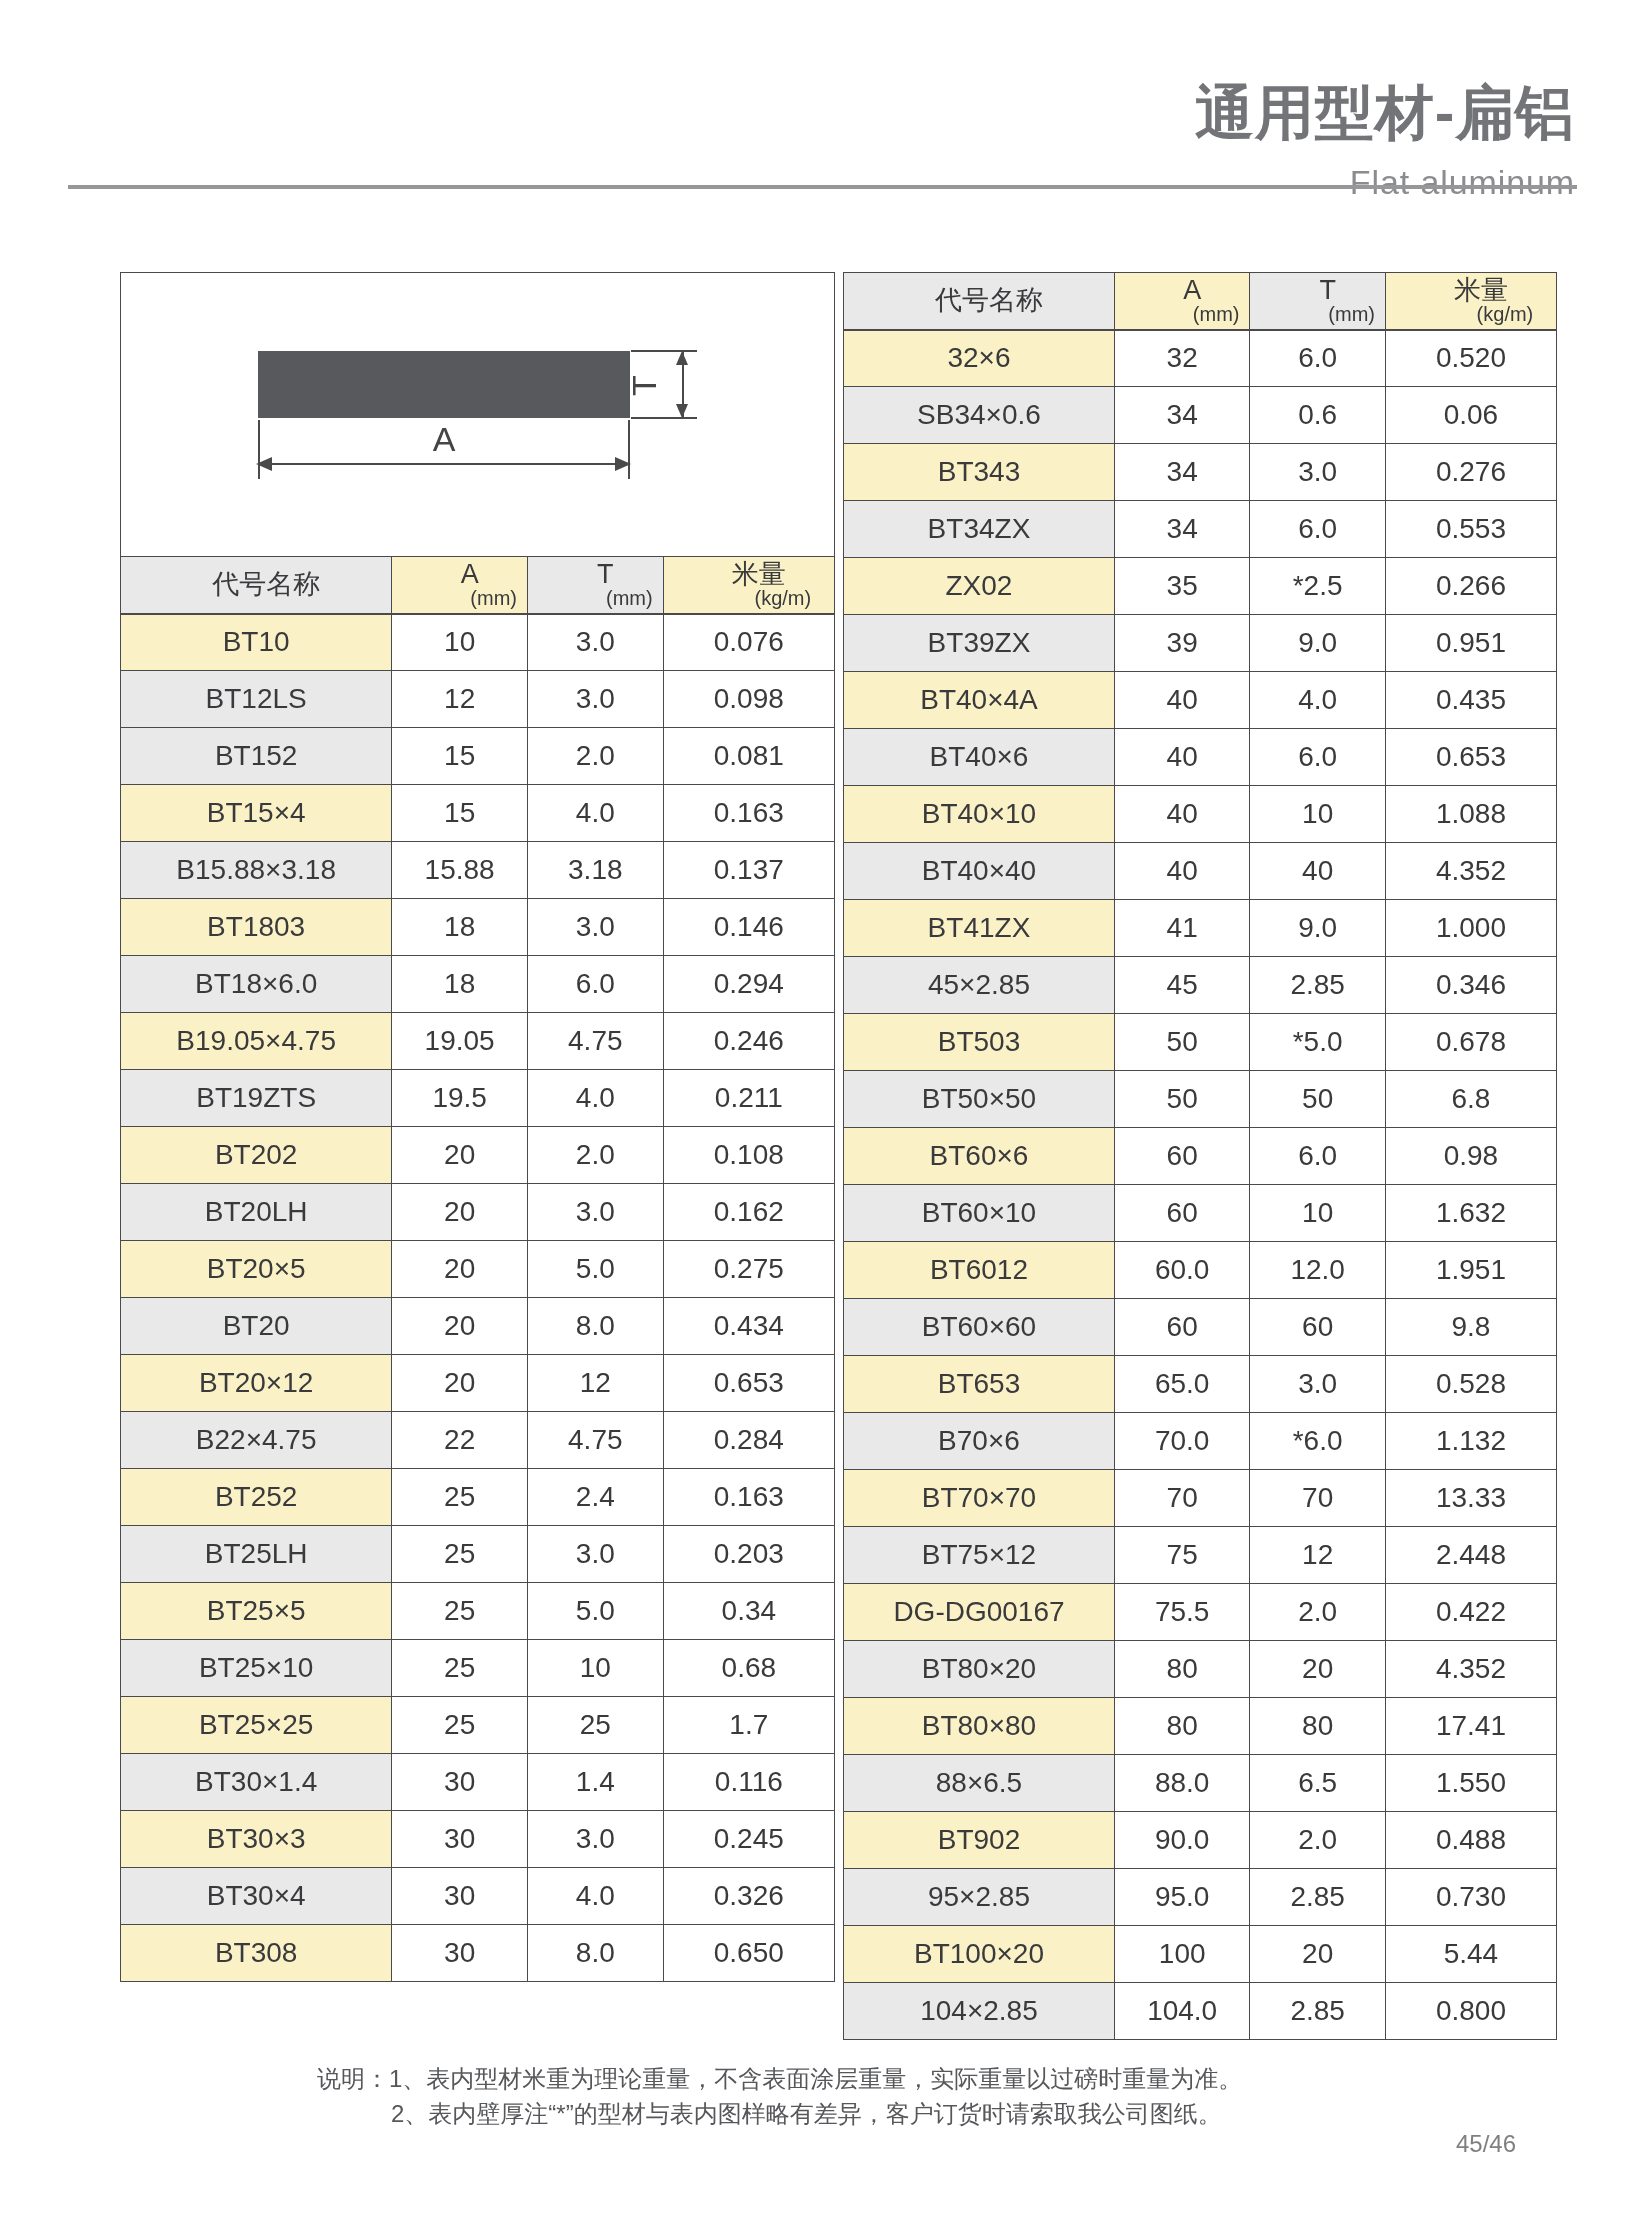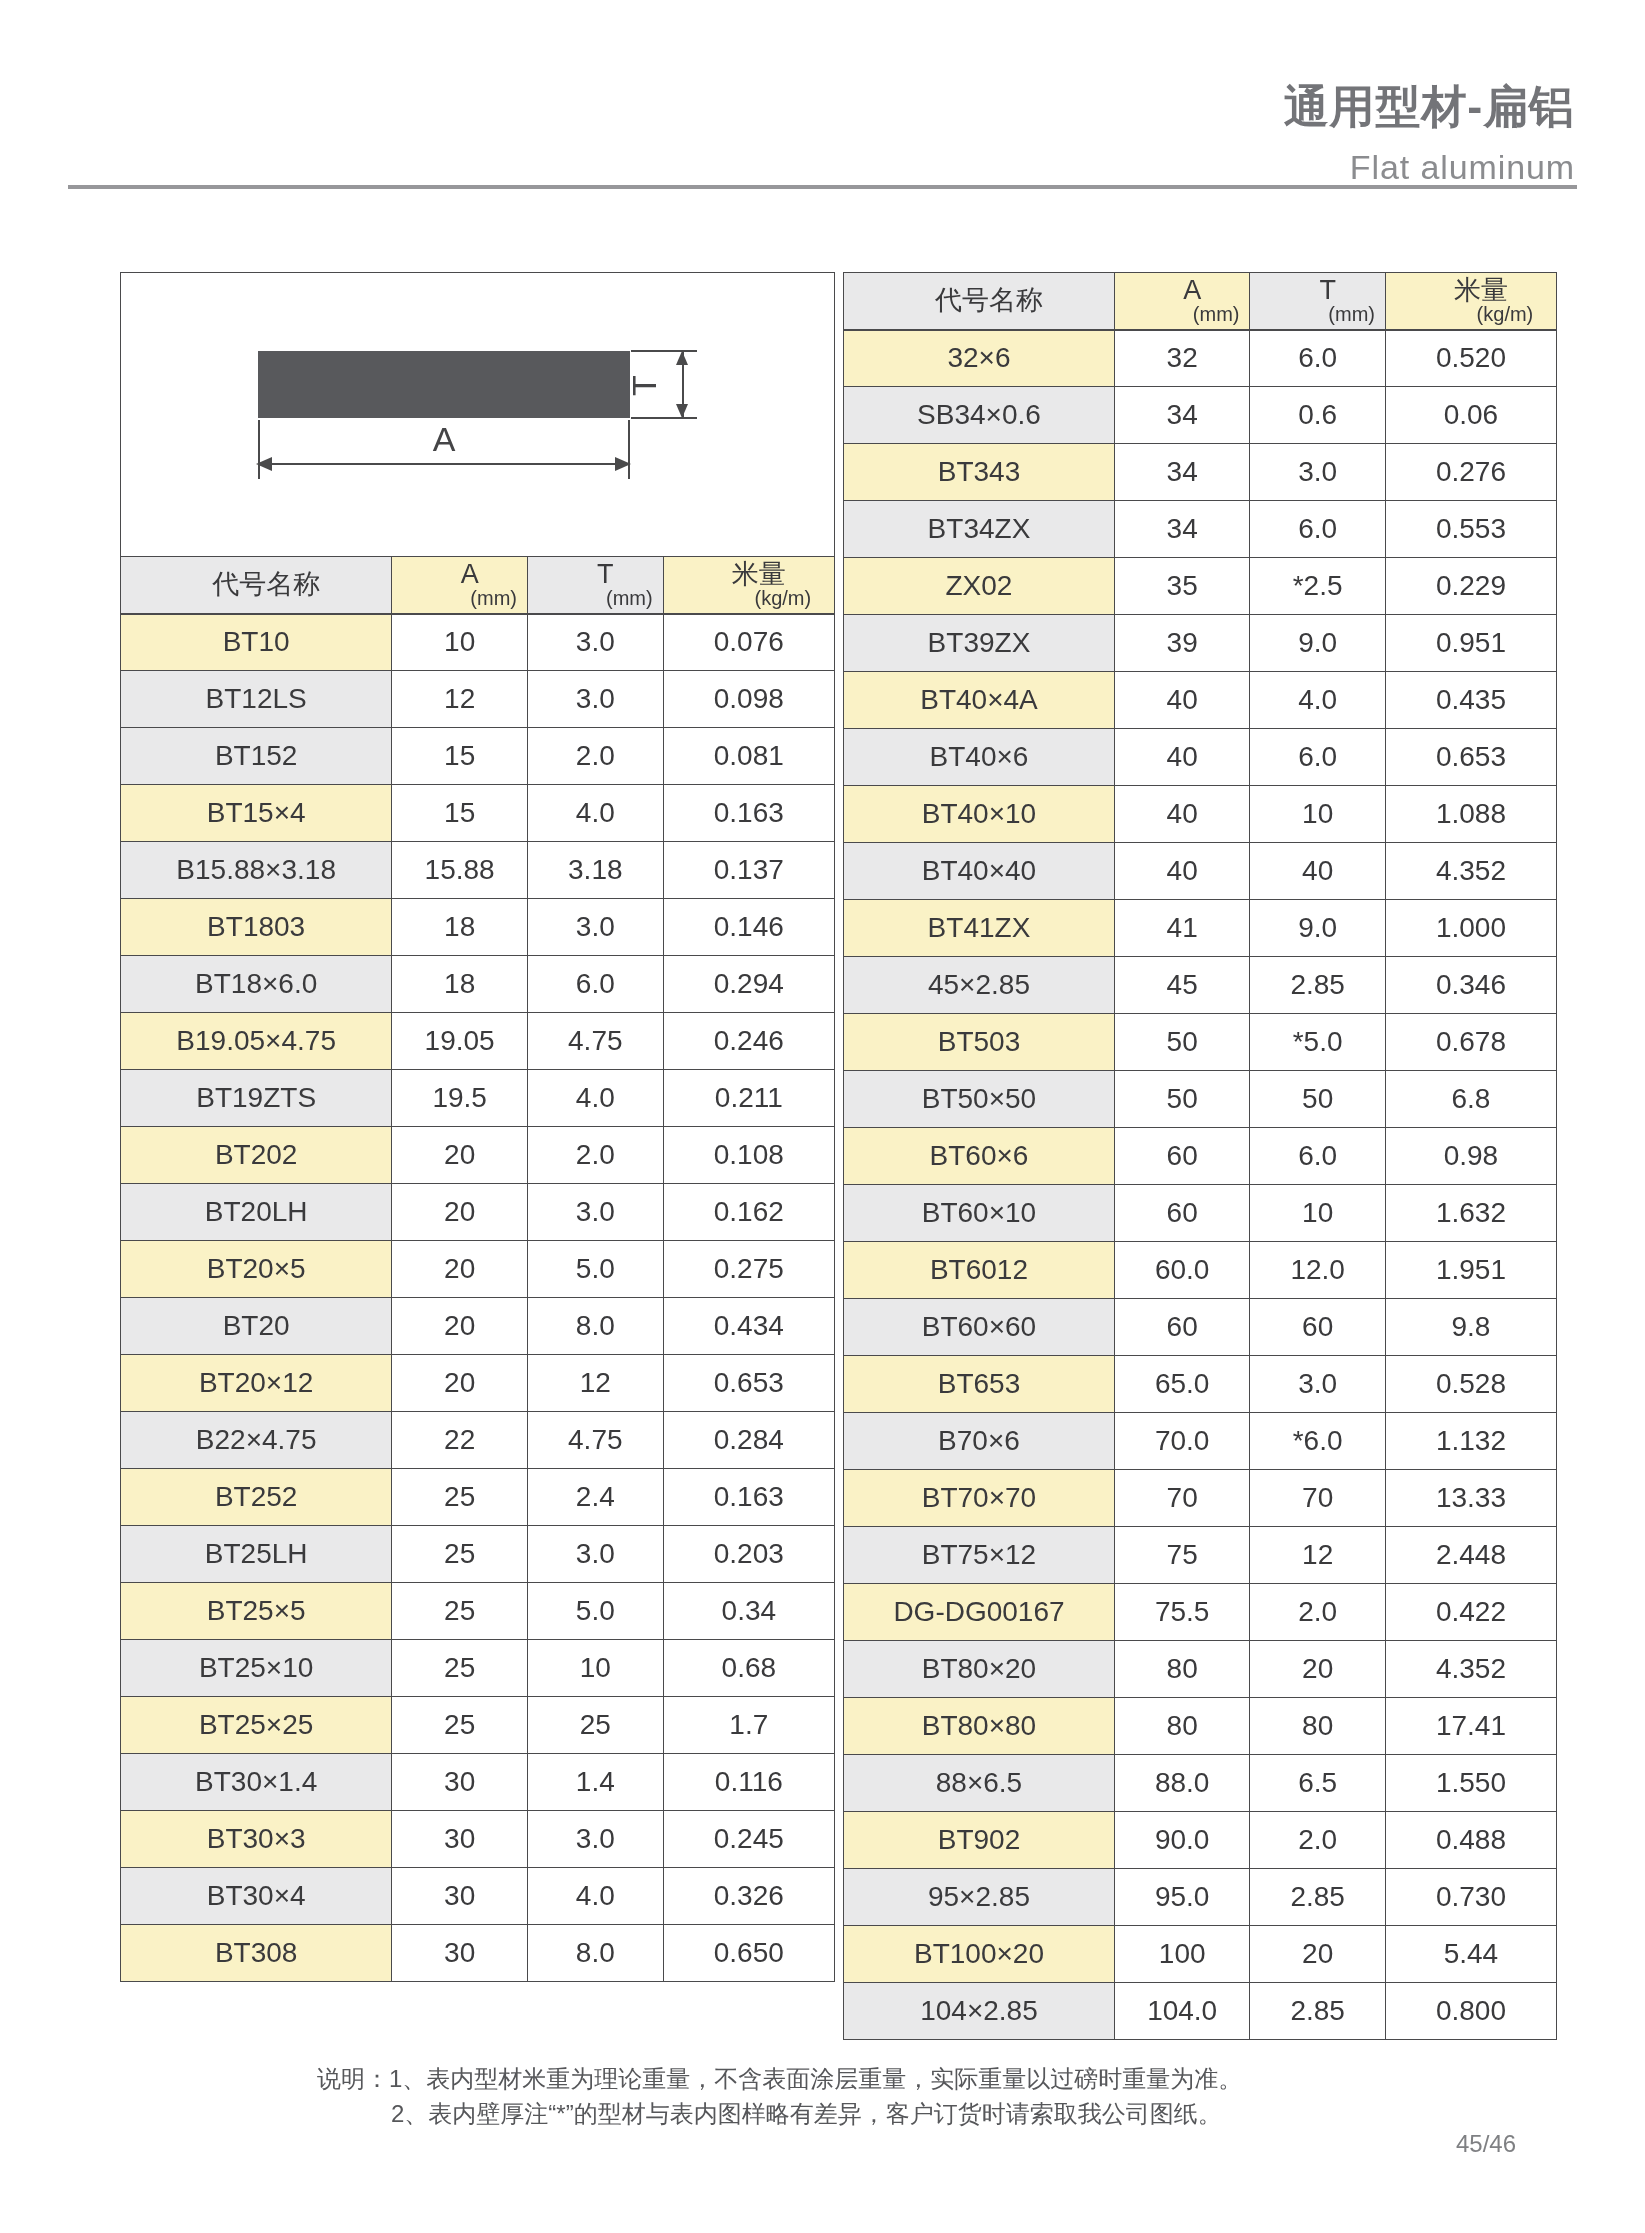--- a/index.html
+++ b/index.html
@@ -6,21 +6,21 @@
   .page{
     position:relative;
     width:1645px;height:2233px;
     background:#ffffff;
     font-family:"Liberation Sans","DejaVu Sans",sans-serif;
     color:#3a3a3c;
     overflow:hidden;
   }
   
   .page-header{position:absolute;top:83px;right:70px;text-align:right;}
-  .page-title{font-size:45px;font-weight:bold;color:#737478;letter-spacing:0.9px;line-height:1.05;}
+  .page-title{font-size:59px;font-weight:bold;color:#737478;letter-spacing:0.9px;line-height:1.05;}
   .page-subtitle{font-size:34px;color:#8b8c8f;letter-spacing:0.9px;margin-top:18px;}
   .header-rule{position:absolute;top:185px;left:68px;width:1509px;height:3.6px;background:#97979a;}
 
   
   .left-block{position:absolute;left:120px;top:272px;width:715px;}
   .right-block{position:absolute;left:843px;top:272px;width:714px;}
 
   table.spec{border-collapse:collapse;table-layout:fixed;width:100%;}
   table.spec th,table.spec td{
     border:1.8px solid var(--border,#4a4a4c);
@@ -315,21 +315,21 @@
           <tr>
             <td class="gray">BT34ZX</td>
             <td class="white">34</td>
             <td class="white">6.0</td>
             <td class="white">0.553</td>
           </tr>
           <tr>
             <td class="yellow">ZX02</td>
             <td class="white">35</td>
             <td class="white">*2.5</td>
-            <td class="white">0.229</td>
+            <td class="white">0.266</td>
           </tr>
           <tr>
             <td class="gray">BT39ZX</td>
             <td class="white">39</td>
             <td class="white">9.0</td>
             <td class="white">0.951</td>
           </tr>
           <tr>
             <td class="yellow">BT40×4A</td>
             <td class="white">40</td>

